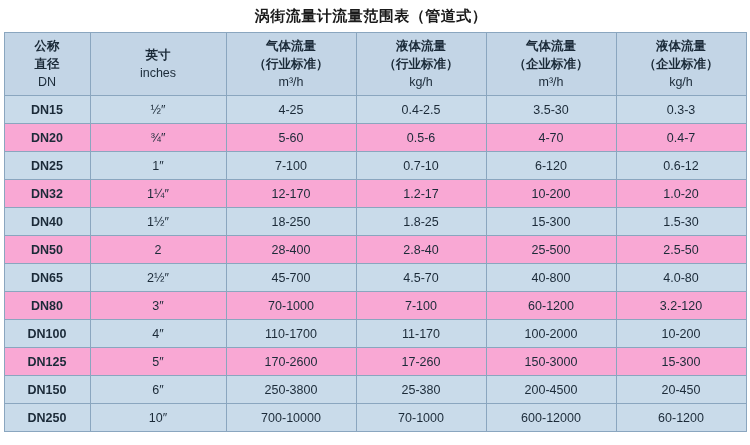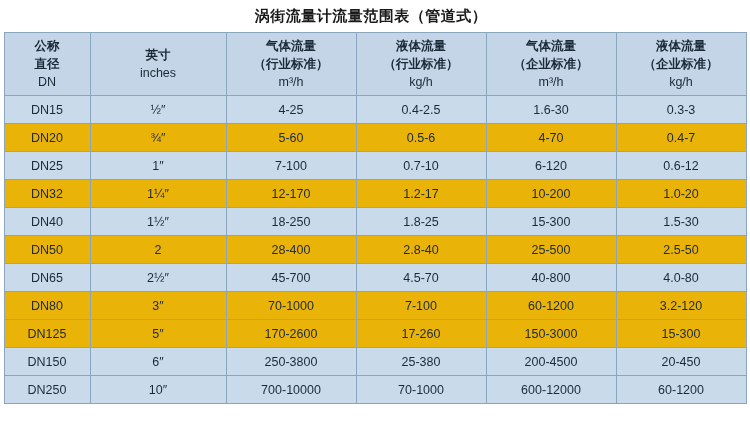--- a/index.html
+++ b/index.html
@@ -58,24 +58,24 @@
     font-weight: normal;
     font-size: 12.5px;
   }
   tbody td {
     height: 27px;
   }
   tbody tr.odd td {
     background: #c9dbea;
   }
   tbody tr.even td {
-    background: #eab308;
+    background: #f9a8d4;
   }
   td.col-dn {
-    font-weight: normal;
+    font-weight: bold;
   }
   td.col-inch {
     text-align: left;
     padding-left: 42px;
   }
   col.c-dn { width: 86px; }
   col.c-inch { width: 136px; }
   col.c-d1 { width: 130px; }
   col.c-d2 { width: 130px; }
   col.c-d3 { width: 130px; }
@@ -129,21 +129,21 @@
           <span class="unit">kg/h</span>
         </th>
       </tr>
     </thead>
     <tbody>
       <tr class="odd">
         <td class="col-dn">DN15</td>
         <td class="col-inch">½″</td>
         <td>4-25</td>
         <td>0.4-2.5</td>
-        <td>1.6-30</td>
+        <td>3.5-30</td>
         <td>0.3-3</td>
       </tr>
       <tr class="even">
         <td class="col-dn">DN20</td>
         <td class="col-inch">¾″</td>
         <td>5-60</td>
         <td>0.5-6</td>
         <td>4-70</td>
         <td>0.4-7</td>
       </tr>
@@ -188,20 +188,28 @@
         <td>4.0-80</td>
       </tr>
       <tr class="even">
         <td class="col-dn">DN80</td>
         <td class="col-inch">3″</td>
         <td>70-1000</td>
         <td>7-100</td>
         <td>60-1200</td>
         <td>3.2-120</td>
       </tr>
+      <tr class="odd">
+        <td class="col-dn">DN100</td>
+        <td class="col-inch">4″</td>
+        <td>110-1700</td>
+        <td>11-170</td>
+        <td>100-2000</td>
+        <td>10-200</td>
+      </tr>
       <tr class="even">
         <td class="col-dn">DN125</td>
         <td class="col-inch">5″</td>
         <td>170-2600</td>
         <td>17-260</td>
         <td>150-3000</td>
         <td>15-300</td>
       </tr>
       <tr class="odd">
         <td class="col-dn">DN150</td>

